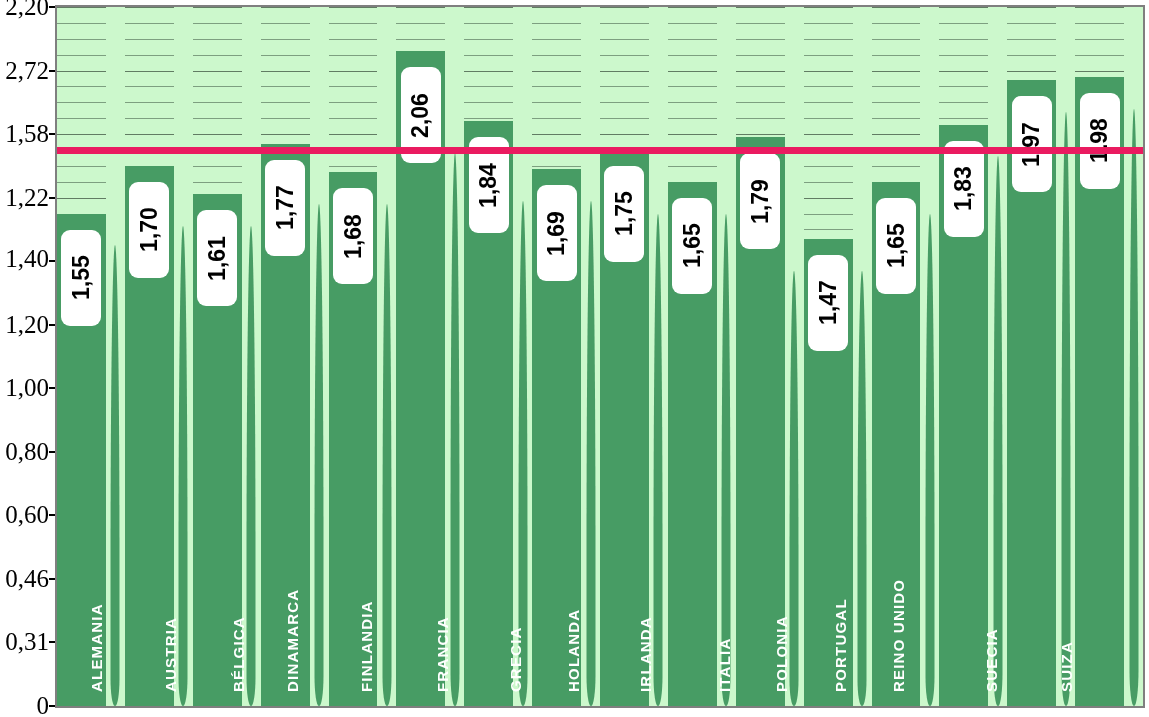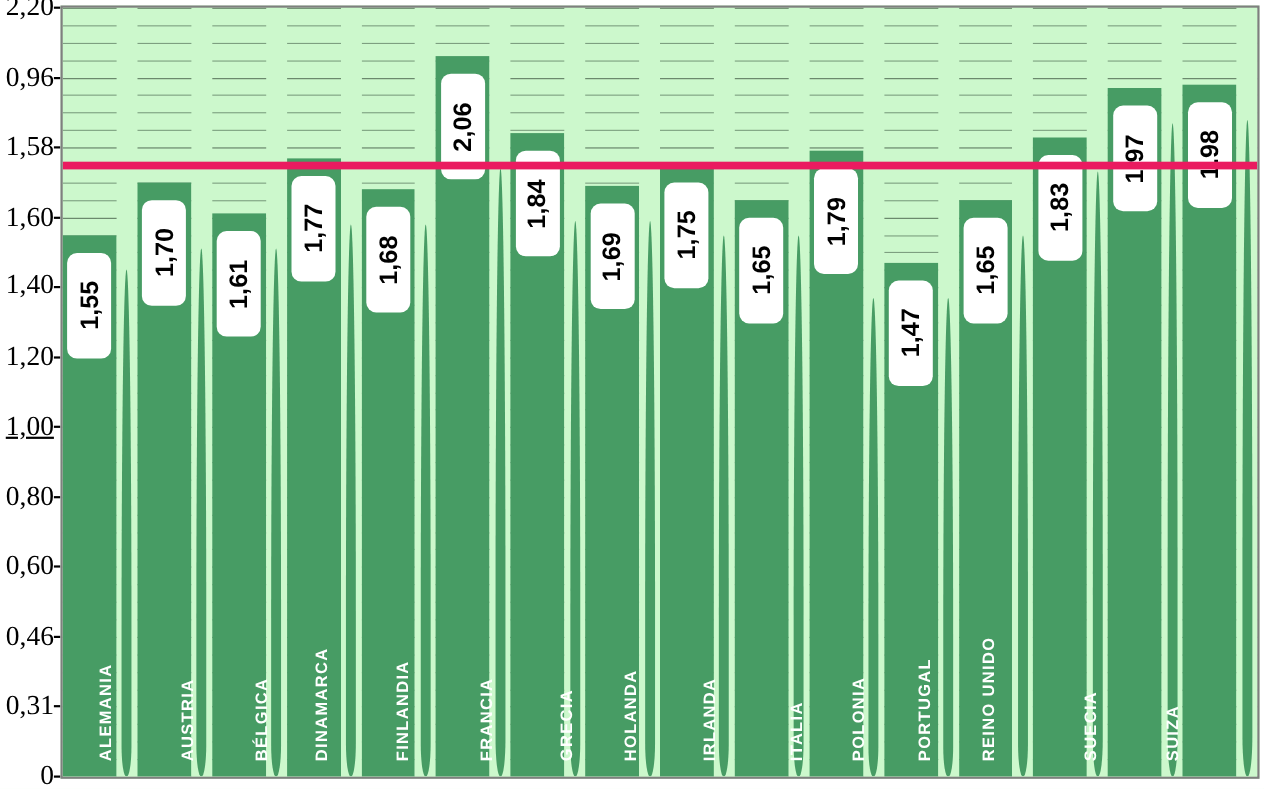--- a/index.html
+++ b/index.html
@@ -165,31 +165,31 @@
       <div class="ytick" style="top: 706px;">0</div>
       <div class="ytick-dash" style="top: 706px;"></div>
       <div class="ytick" style="top: 642.455px;">0,31</div>
       <div class="ytick-dash" style="top: 642.455px;"></div>
       <div class="ytick" style="top: 578.909px;">0,46</div>
       <div class="ytick-dash" style="top: 578.909px;"></div>
       <div class="ytick" style="top: 515.364px;">0,60</div>
       <div class="ytick-dash" style="top: 515.364px;"></div>
       <div class="ytick" style="top: 451.818px;">0,80</div>
       <div class="ytick-dash" style="top: 451.818px;"></div>
-      <div class="ytick" style="top: 388.273px; text-decoration: underline;">1,00</div>
+      <div class="ytick" style="top: 388.273px;">1,00</div>
       <div class="ytick-dash" style="top: 388.273px;"></div>
       <div class="ytick" style="top: 324.727px;">1,20</div>
       <div class="ytick-dash" style="top: 324.727px;"></div>
       <div class="ytick" style="top: 259px;">1,40</div>
       <div class="ytick-dash" style="top: 261.182px;"></div>
-      <div class="ytick" style="top: 197.636px;">1,60</div>
+      <div class="ytick" style="top: 197.636px;">1,22</div>
       <div class="ytick-dash" style="top: 197.636px;"></div>
       <div class="ytick" style="top: 134.091px;">1,58</div>
       <div class="ytick-dash" style="top: 134.091px;"></div>
-      <div class="ytick" style="top: 70.5455px;">0,96</div>
+      <div class="ytick" style="top: 70.5455px;">2,72</div>
       <div class="ytick-dash" style="top: 70.5455px;"></div>
       <div class="ytick" style="top: 7px;">2,20</div>
       <div class="ytick-dash" style="top: 7px;"></div>
     </div>
 
   <div id="plot">
     <div id="plot-inner">
         <div class="gridline major" style="top: 699px;"></div>
         <div class="gridline" style="top: 683.114px;"></div>
         <div class="gridline" style="top: 667.227px;"></div>

